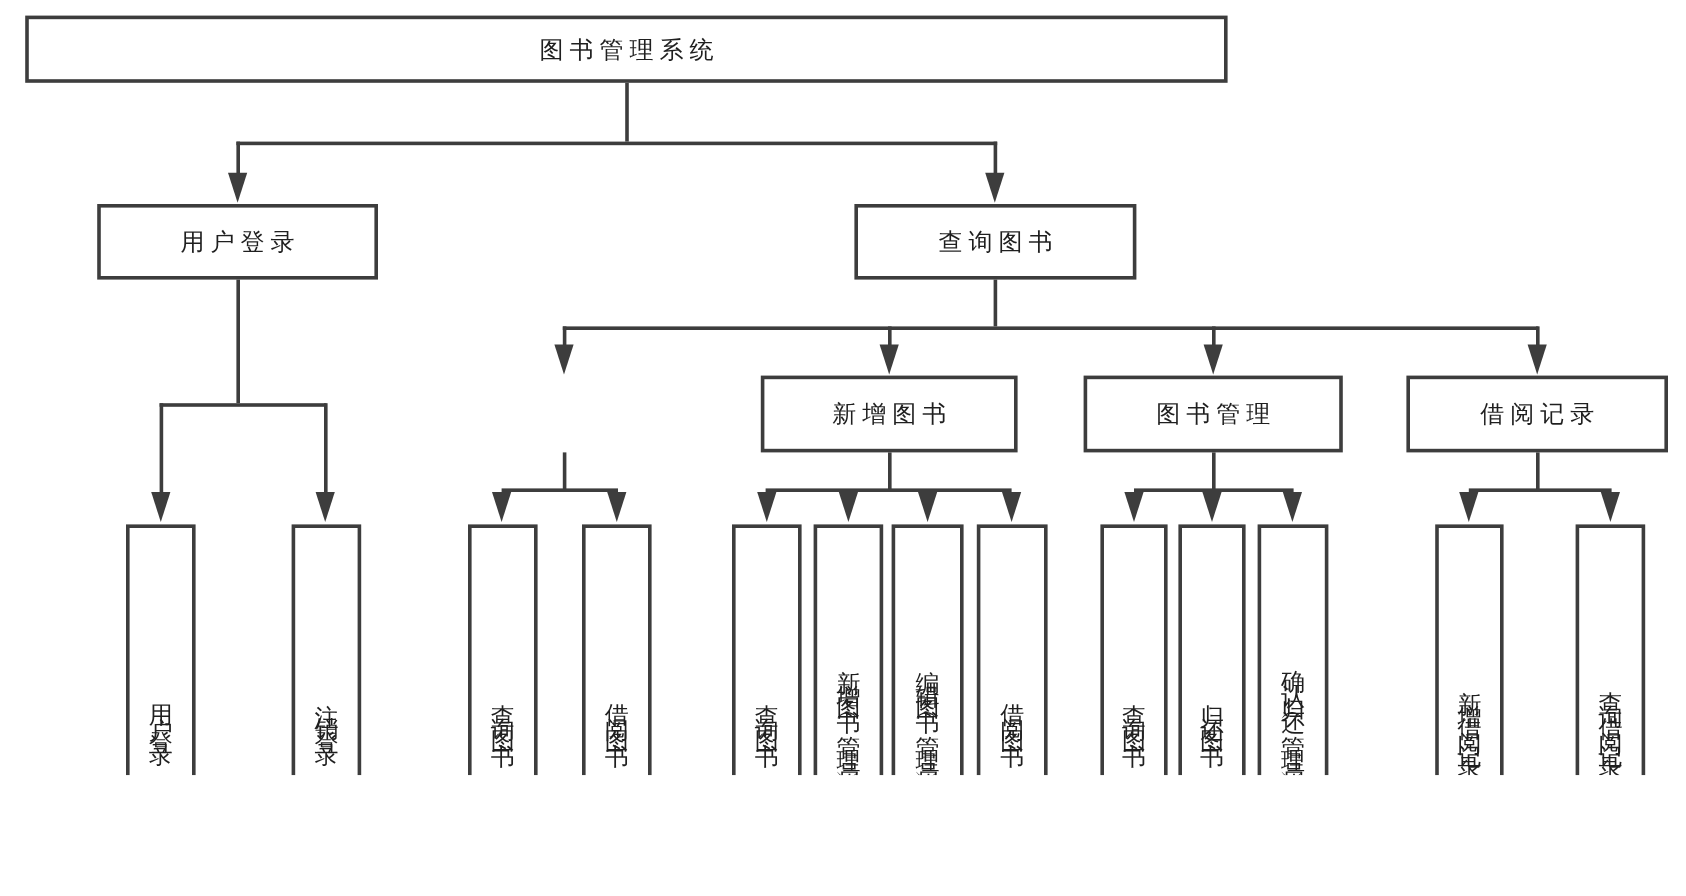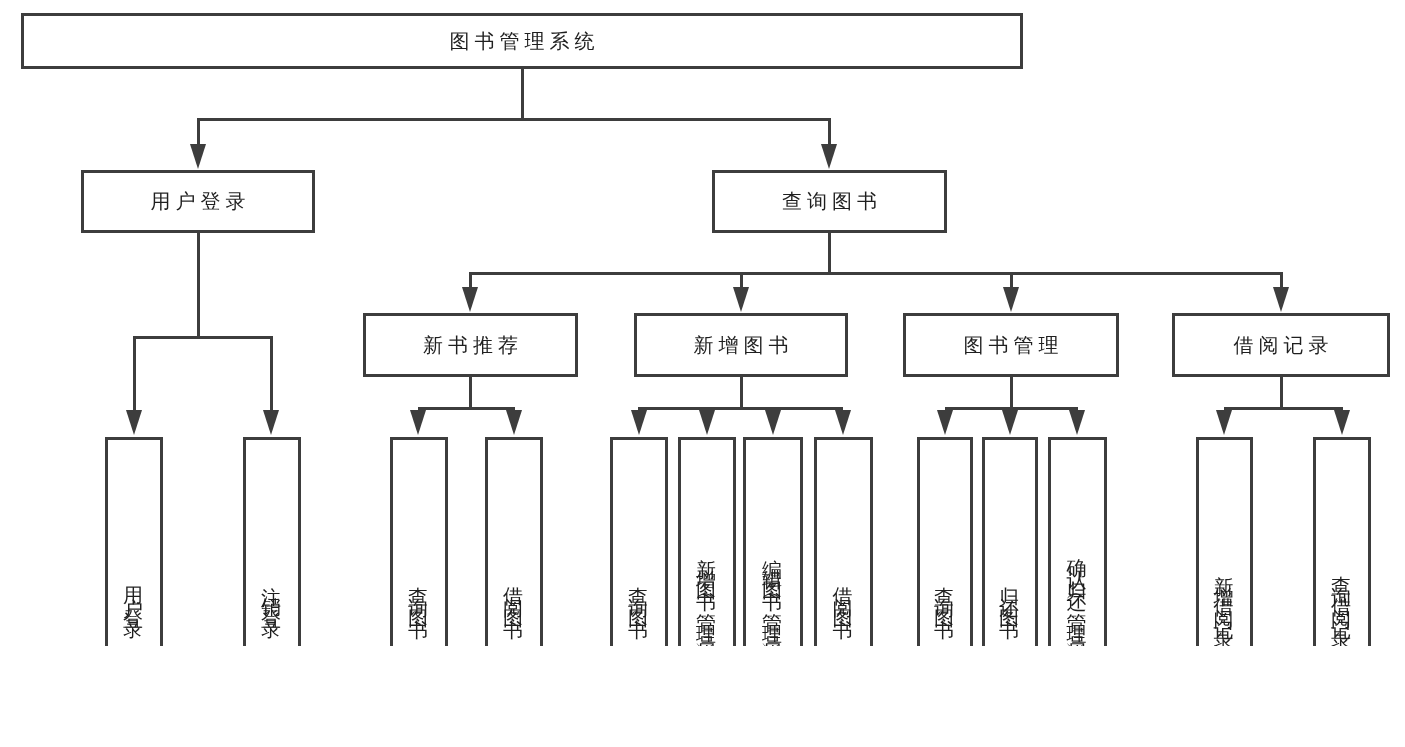--- a/index.html
+++ b/index.html
@@ -86,23 +86,20 @@
   <div class="hl" style="left:469px; top:272px; width:813px;"></div>
   <div class="vl" style="left:469px; top:272px; height:17px;"></div>
   <div class="ar" style="left:462px; top:287px;"></div>
   <div class="vl" style="left:740px; top:272px; height:17px;"></div>
   <div class="ar" style="left:733px; top:287px;"></div>
   <div class="vl" style="left:1010px; top:272px; height:17px;"></div>
   <div class="ar" style="left:1003px; top:287px;"></div>
   <div class="vl" style="left:1280px; top:272px; height:17px;"></div>
   <div class="ar" style="left:1273px; top:287px;"></div>
 
-  <div class="node hnode" style="left:363px; top:313px; width:215px; height:64px;">
-    <span>新书推荐</span>
-  </div>
   <div class="node hnode" style="left:634px; top:313px; width:214px; height:64px;">
     <span>新增图书</span>
   </div>
   <div class="node hnode" style="left:903px; top:313px; width:216px; height:64px;">
     <span>图书管理</span>
   </div>
   <div class="node hnode" style="left:1172px; top:313px; width:218px; height:64px;">
     <span>借阅记录</span>
   </div>
 

